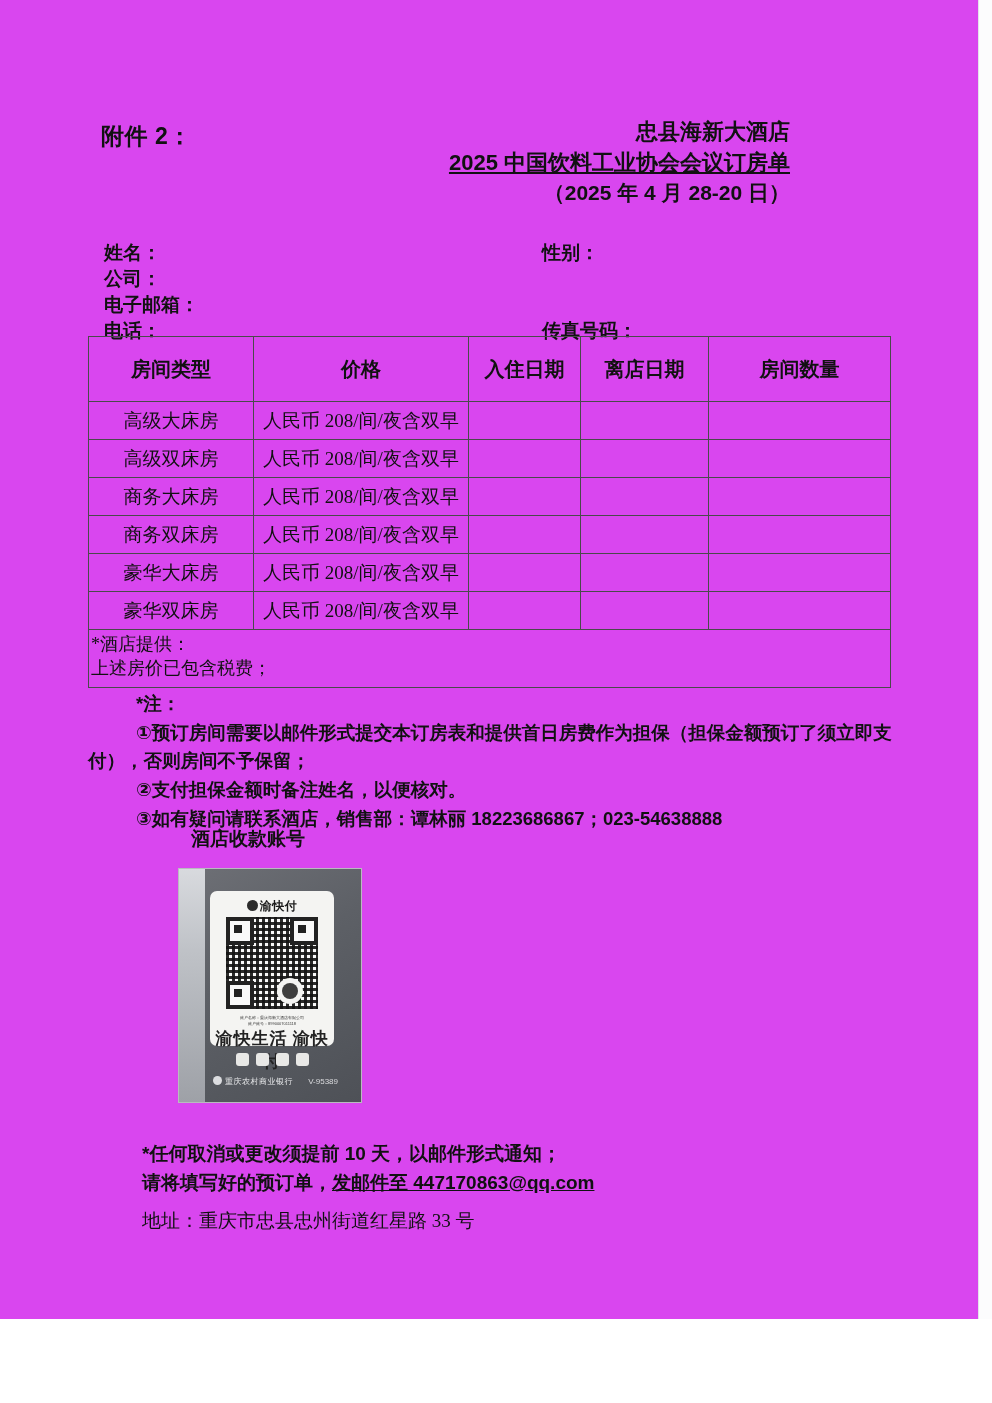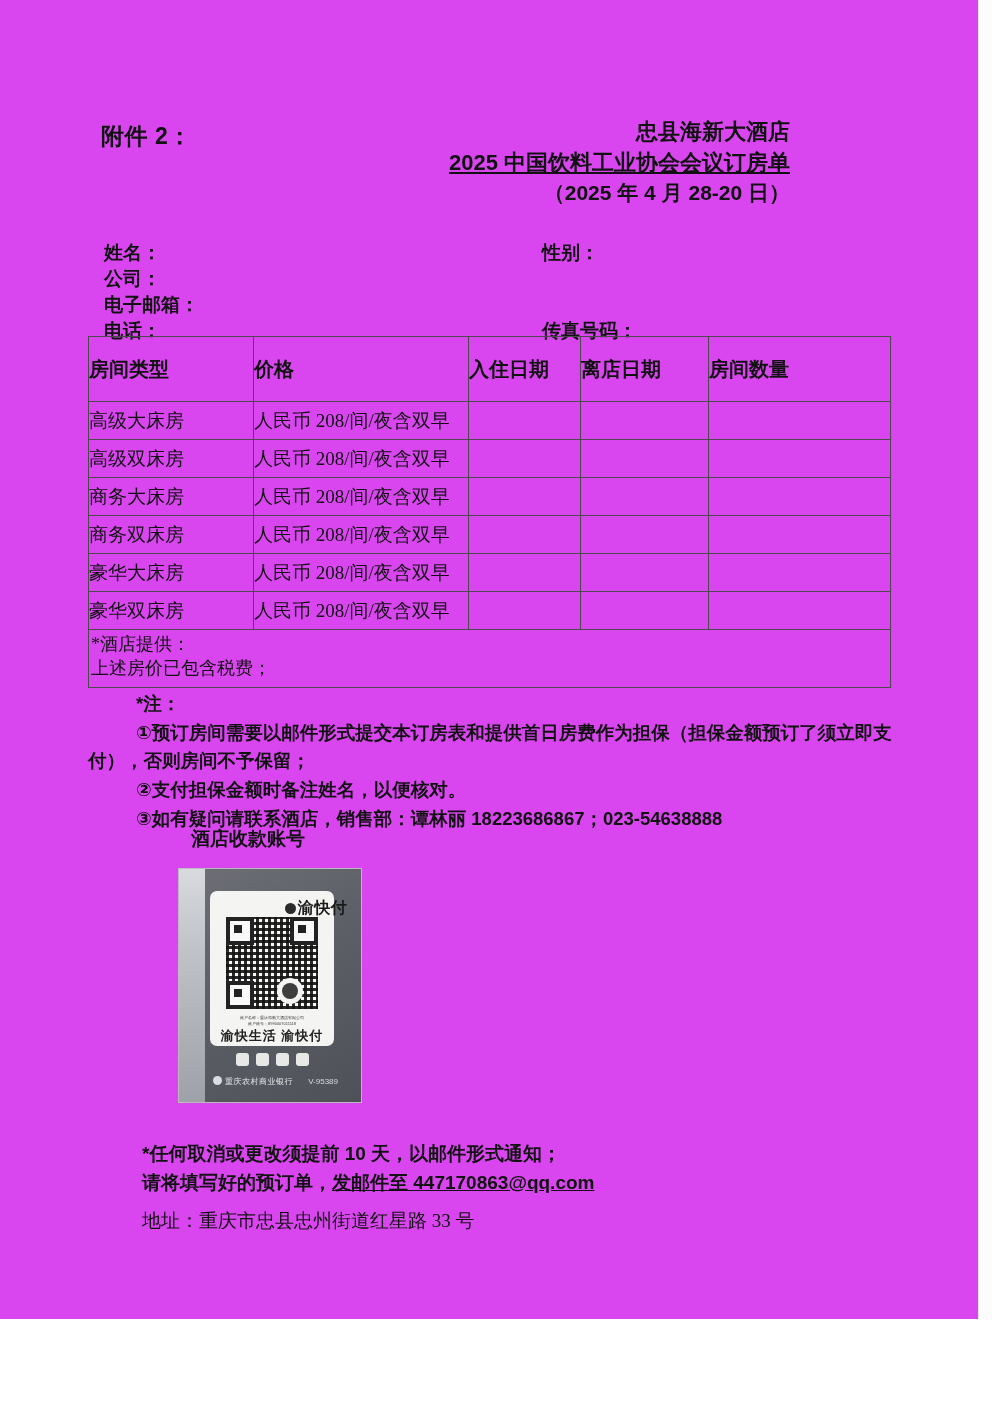--- a/index.html
+++ b/index.html
@@ -83,21 +83,21 @@
     position: absolute;
     left: 88px;
     top: 336px;
     width: 802px;
     border-collapse: collapse;
     table-layout: fixed;
   }
   #room-table td, #room-table th {
     border: 1px solid #4a4a4a;
     padding: 0;
-    text-align: left;
+    text-align: center;
     vertical-align: middle;
     font-size: 19px;
     font-family: "Liberation Serif", "DejaVu Serif", serif;
   }
   #room-table thead th {
     height: 64px;
     font-family: "Liberation Sans", "DejaVu Sans", sans-serif;
     font-weight: bold;
     font-size: 20px;
   }
@@ -168,24 +168,23 @@
     background: #f4f4f2;
     border-radius: 7px;
   }
   #qr-brand {
     position: absolute;
     left: 0; top: 7px;
     width: 124px;
     text-align: center;
     font-family: "Liberation Sans", "DejaVu Sans", sans-serif;
     font-weight: bold;
-    font-size: 16px;
+    font-size: 12px;
     color: #1a1a1a;
     letter-spacing: 0.5px;
-    padding-left: 44px;
   }
   #qr-brand .mark {
     display: inline-block;
     width: 11px; height: 11px;
     border-radius: 50%;
     background: #2b2b2b;
     vertical-align: -1px;
     margin-right: 2px;
   }
   #qr-matrix {
@@ -236,23 +235,23 @@
     line-height: 1.5;
     color: #3a3a3a;
     font-family: "Liberation Sans", "DejaVu Sans", sans-serif;
     filter: blur(0.3px);
   }
   #qr-slogan {
     position: absolute;
     left: 0; top: 136px;
     width: 124px;
     text-align: center;
-    font-family: Liberation Sans, sans-serif;
-    font-weight: bold;
-    font-size: 13px;
+    font-family: Liberation Serif, serif;
+    font-weight: bold;
+    font-size: 17px;
     color: #222;
     letter-spacing: 1px;
   }
   #qr-apps {
     position: absolute;
     left: 31px;
     top: 184px;
     width: 124px;
     display: flex;
     justify-content: center;

